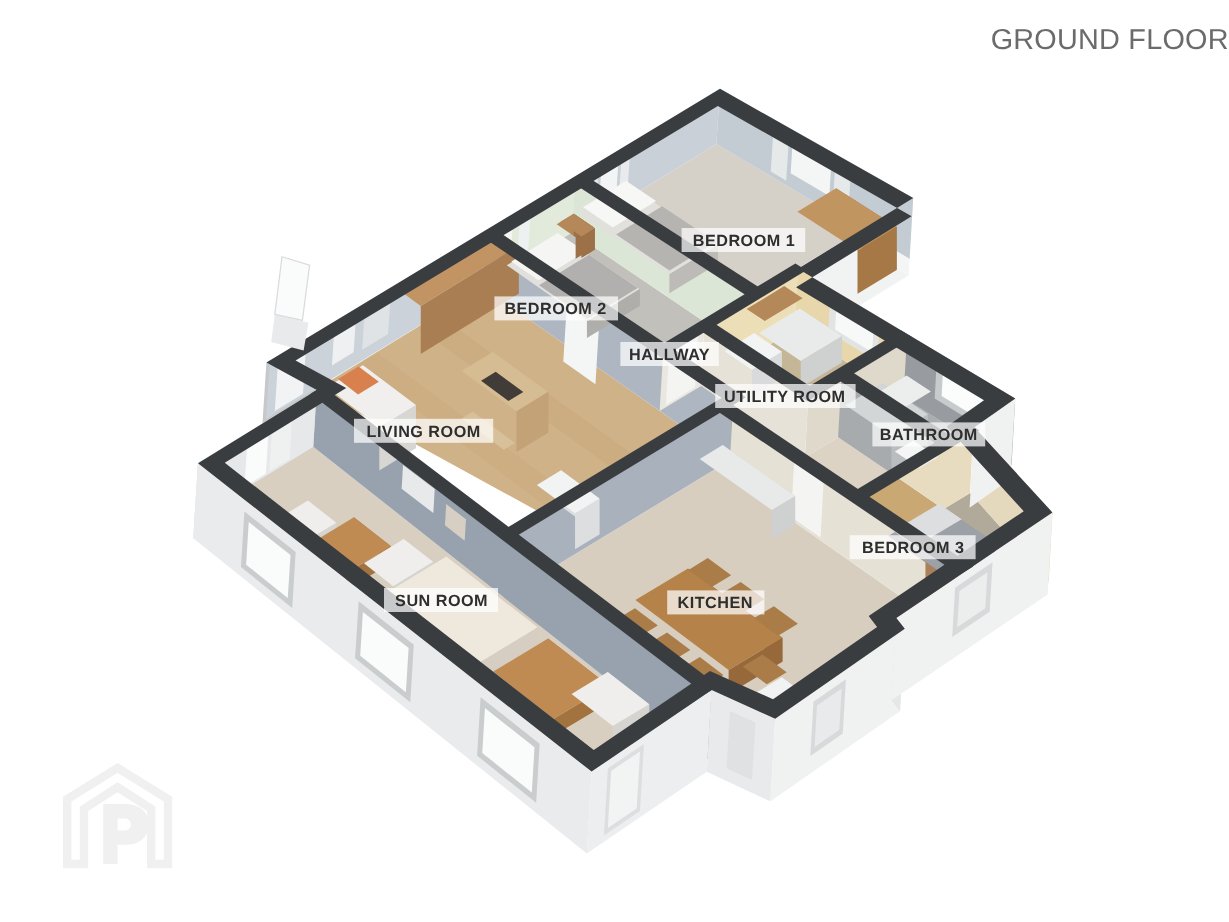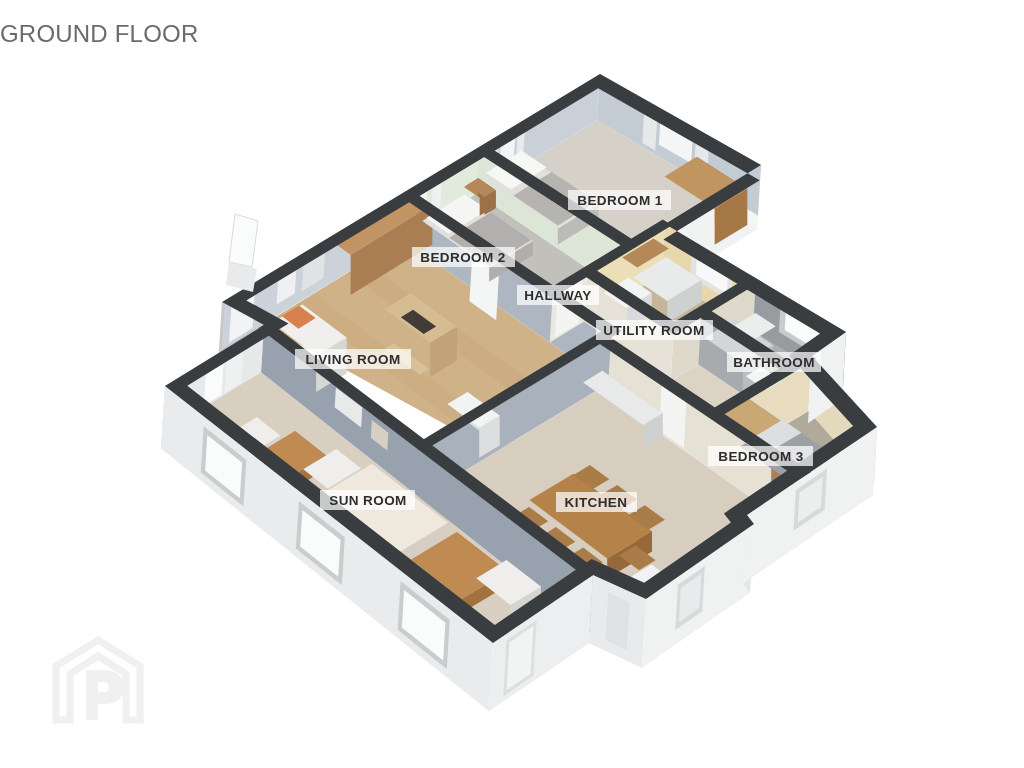--- a/index.html
+++ b/index.html
@@ -1,15 +1,15 @@
 <!DOCTYPE html>
 <html><head><meta charset="utf-8"><title>Ground Floor</title>
 <style>
 html,body{margin:0;padding:0;background:#ffffff;width:1024px;height:768px;overflow:hidden}
-.title{position:absolute;top:20px;left:0;width:1024px;text-align:left;font-family:"Liberation Sans",sans-serif;font-size:24px;color:#6b6b6b;letter-spacing:0.2px;font-weight:500}
+.title{position:absolute;top:20px;left:0;width:1024px;text-align:right;font-family:"Liberation Sans",sans-serif;font-size:24px;color:#6b6b6b;letter-spacing:0.2px;font-weight:500}
 svg{position:absolute;top:0;left:0}
 .wm{position:absolute;left:48px;top:632px}
 </style></head>
 <body>
 
 <svg width="1024" height="768" viewBox="0 0 1024 768" xmlns="http://www.w3.org/2000/svg">
 <rect width="1024" height="768" fill="#ffffff"></rect>
 
 <polygon points="222.0,302.0 264.0,325.0 260.0,387.6 218.0,363.9" fill="#c6c8ca"></polygon>
 

